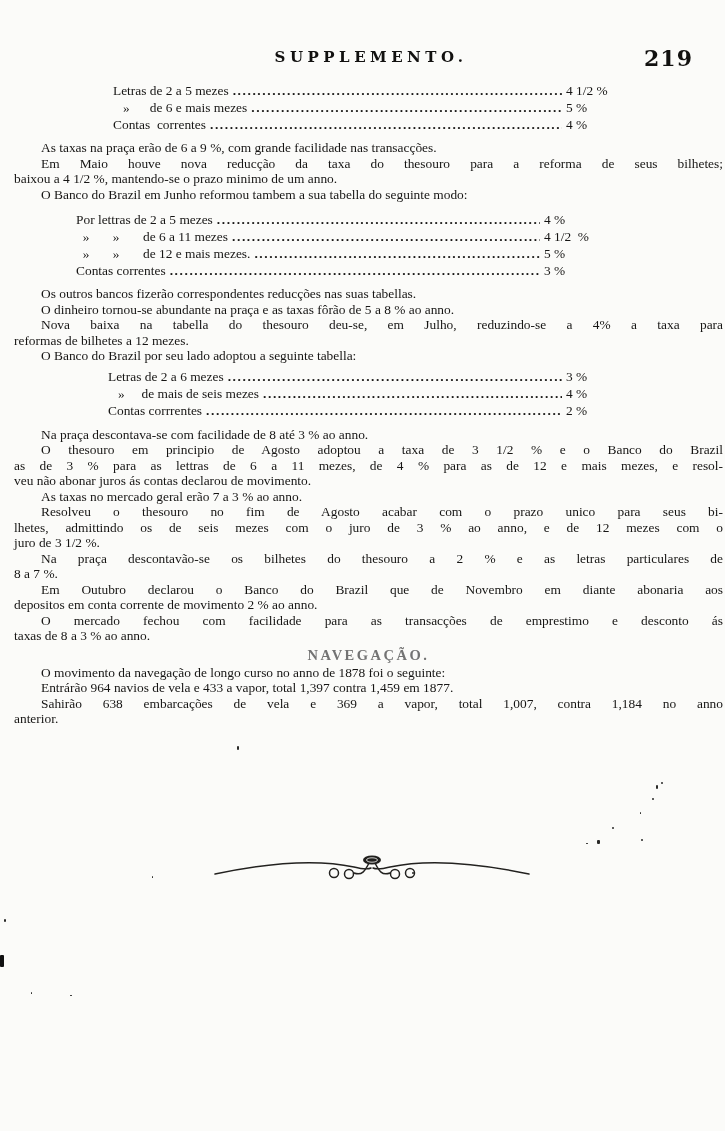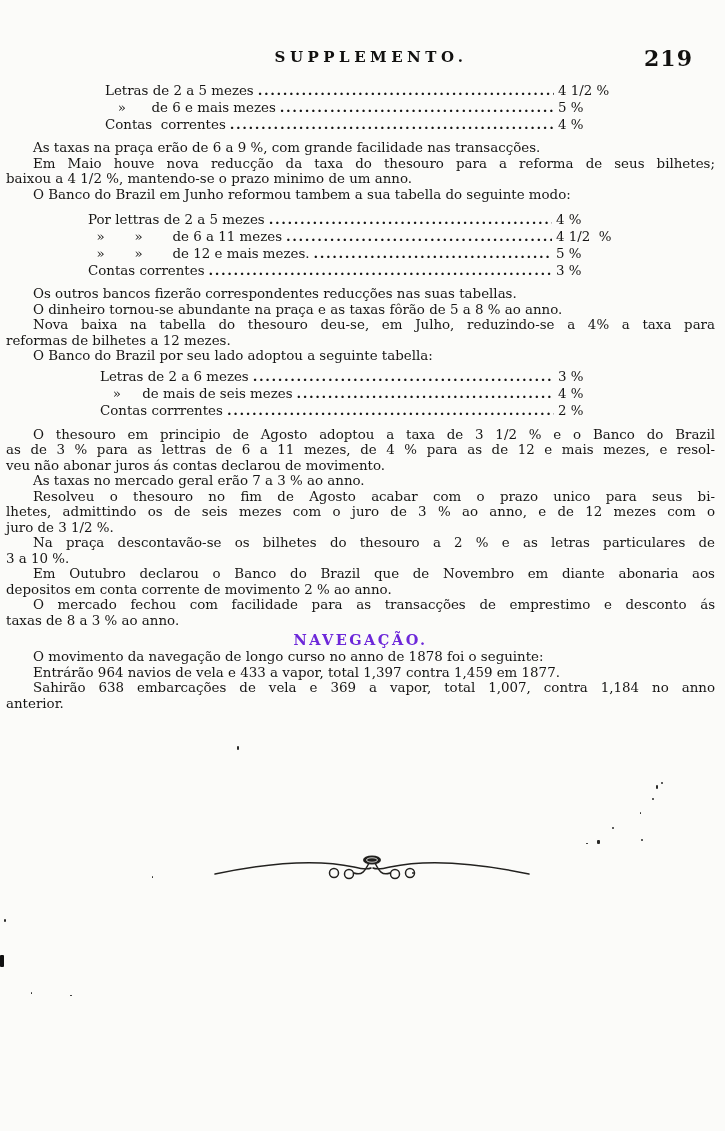--- a/index.html
+++ b/index.html
@@ -17,26 +17,26 @@
   .header-title{
     text-align:center;font-weight:bold;font-size:15px;
     letter-spacing:4.5px;color:#121110;
   }
   .page-number{
     position:absolute;right:32px;top:-3px;
     font-weight:bold;font-size:22px;letter-spacing:1px;color:#121110;
   }
 
   
-  .content{position:absolute;top:76px;left:6px;width:709px;font-size:13.4px;}
+  .content{position:absolute;top:76px;left:14px;width:709px;font-size:13.4px;font-family:Liberation Serif, serif;}
 
   
   .rate-table{line-height:17px;}
   .rate-table.table-a{margin:6px 0 0 99px;width:545px;}
-  .rate-table.table-b{margin:9px 0 0 82px;width:560px;}
+  .rate-table.table-b{margin:9px 0 0 62px;width:560px;}
   .rate-table.table-c{margin:4px 0 0 94px;width:550px;}
   .rate-row{display:flex;align-items:baseline;}
   .rate-label{white-space:pre;flex:0 0 auto;}
   .leader-dots{flex:1 1 auto;overflow:hidden;white-space:nowrap;margin:0 4px;}
   .leader-dots::before{
     font-weight:bold;letter-spacing:1.6px;
     content:"..........................................................................................................";
   }
   .rate-value{flex:0 0 92px;white-space:pre;}
 
@@ -46,21 +46,21 @@
   .pB{margin-top:7px;}
   .pC{margin-top:8px;}
   .pD{}
   .line{text-align:left;}
   .line.indent{text-indent:27px;}
   .line.j{text-align:justify;text-align-last:justify;}
 
   .section-heading{
     margin-top:3px;height:18px;
     text-align:center;font-weight:bold;font-size:14.5px;
-    letter-spacing:2.5px;color:#6d28d9;
+    letter-spacing:2.5px;color:#737373;
   }
 
   
   .flourish{position:absolute;left:212px;top:849px;width:320px;height:34px;}
   .flourish svg{display:block;width:100%;height:100%;}
 
   
   .artifact{position:absolute;background:#2a2a28;border-radius:1px;}
   .a1{left:0;top:955px;width:4px;height:12px;background:#111;}
   .a2{left:4px;top:919px;width:2px;height:3px;}
@@ -152,29 +152,30 @@
           <span class="leader-dots"></span>
           <span class="rate-value">4 %</span>
         </div>
         <div class="rate-row">
           <span class="rate-label">Contas corrrentes</span>
           <span class="leader-dots"></span>
           <span class="rate-value">2 %</span>
         </div>
       </div>
       <div class="para-block pC">
+        <div class="line indent">Na praça descontava-se com facilidade de 8 até 3 % ao anno.</div>
         <div class="line indent j">O thesouro em principio de Agosto adoptou a taxa de 3 1/2 % e o Banco do Brazil</div>
         <div class="line j">as de 3 % para as lettras de 6 a 11 mezes, de 4 % para as de 12 e mais mezes, e resol-</div>
         <div class="line">veu não abonar juros ás contas declarou de movimento.</div>
         <div class="line indent">As taxas no mercado geral erão 7 a 3 % ao anno.</div>
         <div class="line indent j">Resolveu o thesouro no fim de Agosto acabar com o prazo unico para seus bi-</div>
         <div class="line j">lhetes, admittindo os de seis mezes com o juro de 3 % ao anno, e de 12 mezes com o</div>
         <div class="line">juro de 3 1/2 %.</div>
         <div class="line indent j">Na praça descontavão-se os bilhetes do thesouro a 2 % e as letras particulares de</div>
-        <div class="line">3 a 10 %.</div>
+        <div class="line">8 a 7 %.</div>
         <div class="line indent j">Em Outubro declarou o Banco do Brazil que de Novembro em diante abonaria aos</div>
         <div class="line">depositos em conta corrente de movimento 2 % ao anno.</div>
         <div class="line indent j">O mercado fechou com facilidade para as transacções de emprestimo e desconto ás</div>
         <div class="line">taxas de 8 a 3 % ao anno.</div>
       </div>
       <div class="section-heading">NAVEGAÇÃO.</div>
       <div class="para-block pD">
         <div class="line indent">O movimento da navegação de longo curso no anno de 1878 foi o seguinte:</div>
         <div class="line indent">Entrárão 964 navios de vela e 433 a vapor, total 1,397 contra 1,459 em 1877.</div>
         <div class="line indent j">Sahirão 638 embarcações de vela e 369 a vapor, total 1,007,  contra 1,184 no anno</div>

